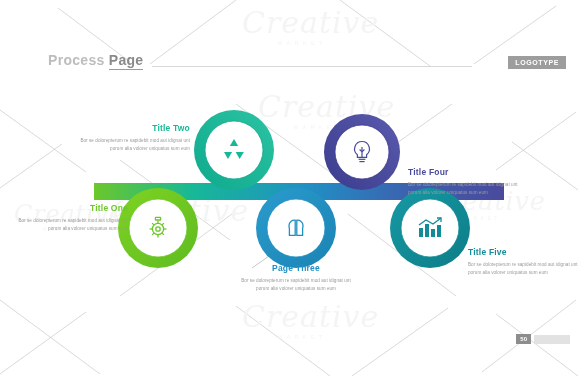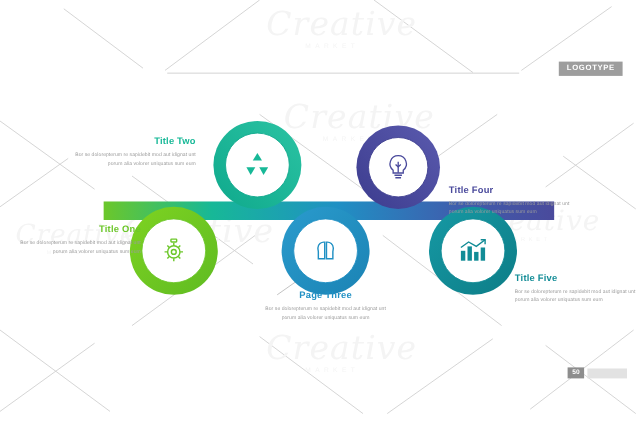--- a/index.html
+++ b/index.html
@@ -142,20 +142,23 @@
 <div class="wm wm-e">
   <div class="wm-script">Creative</div>
   <div class="wm-sub">MARKET</div>
 </div>
 <div class="wm wm-f">
   <div class="wm-script">Creative</div>
   <div class="wm-sub">MARKET</div>
 </div>
 
 <div class="header">
+  <div class="title-block">
+    <span class="t-light">Process</span><span>&nbsp;</span><span class="t-dark">Page</span>
+  </div>
   <div class="hrule"></div>
   <div class="logotype">LOGOTYPE</div>
 </div>
 
 <svg class="leaders" width="580" height="386">
   <g stroke="#b9b9b9" stroke-width="0.8" fill="none">
     <line x1="196" y1="152" x2="214" y2="150"></line>
     <line x1="128" y1="242" x2="150" y2="252"></line>
     <line x1="252" y1="268" x2="272" y2="254"></line>
     <line x1="398" y1="152" x2="372" y2="150"></line>
@@ -300,21 +303,21 @@
           <rect x="21" y="9" width="4" height="12"></rect>
         </g>
         <polyline points="3,9 10,4 17,8 25,2" fill="none" stroke="#128c96" stroke-width="1.3"></polyline>
         <polyline points="21,2 25,2 25,6" fill="none" stroke="#128c96" stroke-width="1.3"></polyline>
       </svg>
     </div>
   </div>
 
 </div>
 
-<div class="callout ta-r" style="left:60px; top:124px;">
+<div class="callout ta-r" style="left:72px; top:124px;">
   <div class="ct" style="color:#17b897;">Title Two</div>
   <div class="cb">Bor se dolorepterum re sapidebit mod aut idignat unt porum alia volorer uniquatus sum eum</div>
 </div>
 
 <div class="callout ta-r" style="left:10px; top:204px;">
   <div class="ct" style="color:#6cc72a;">Title One</div>
   <div class="cb">Bor se dolorepterum re sapidebit mod aut idignat unt porum alia volorer uniquatus sum eum</div>
 </div>
 
 <div class="callout ta-c" style="left:237px; top:264px;">

